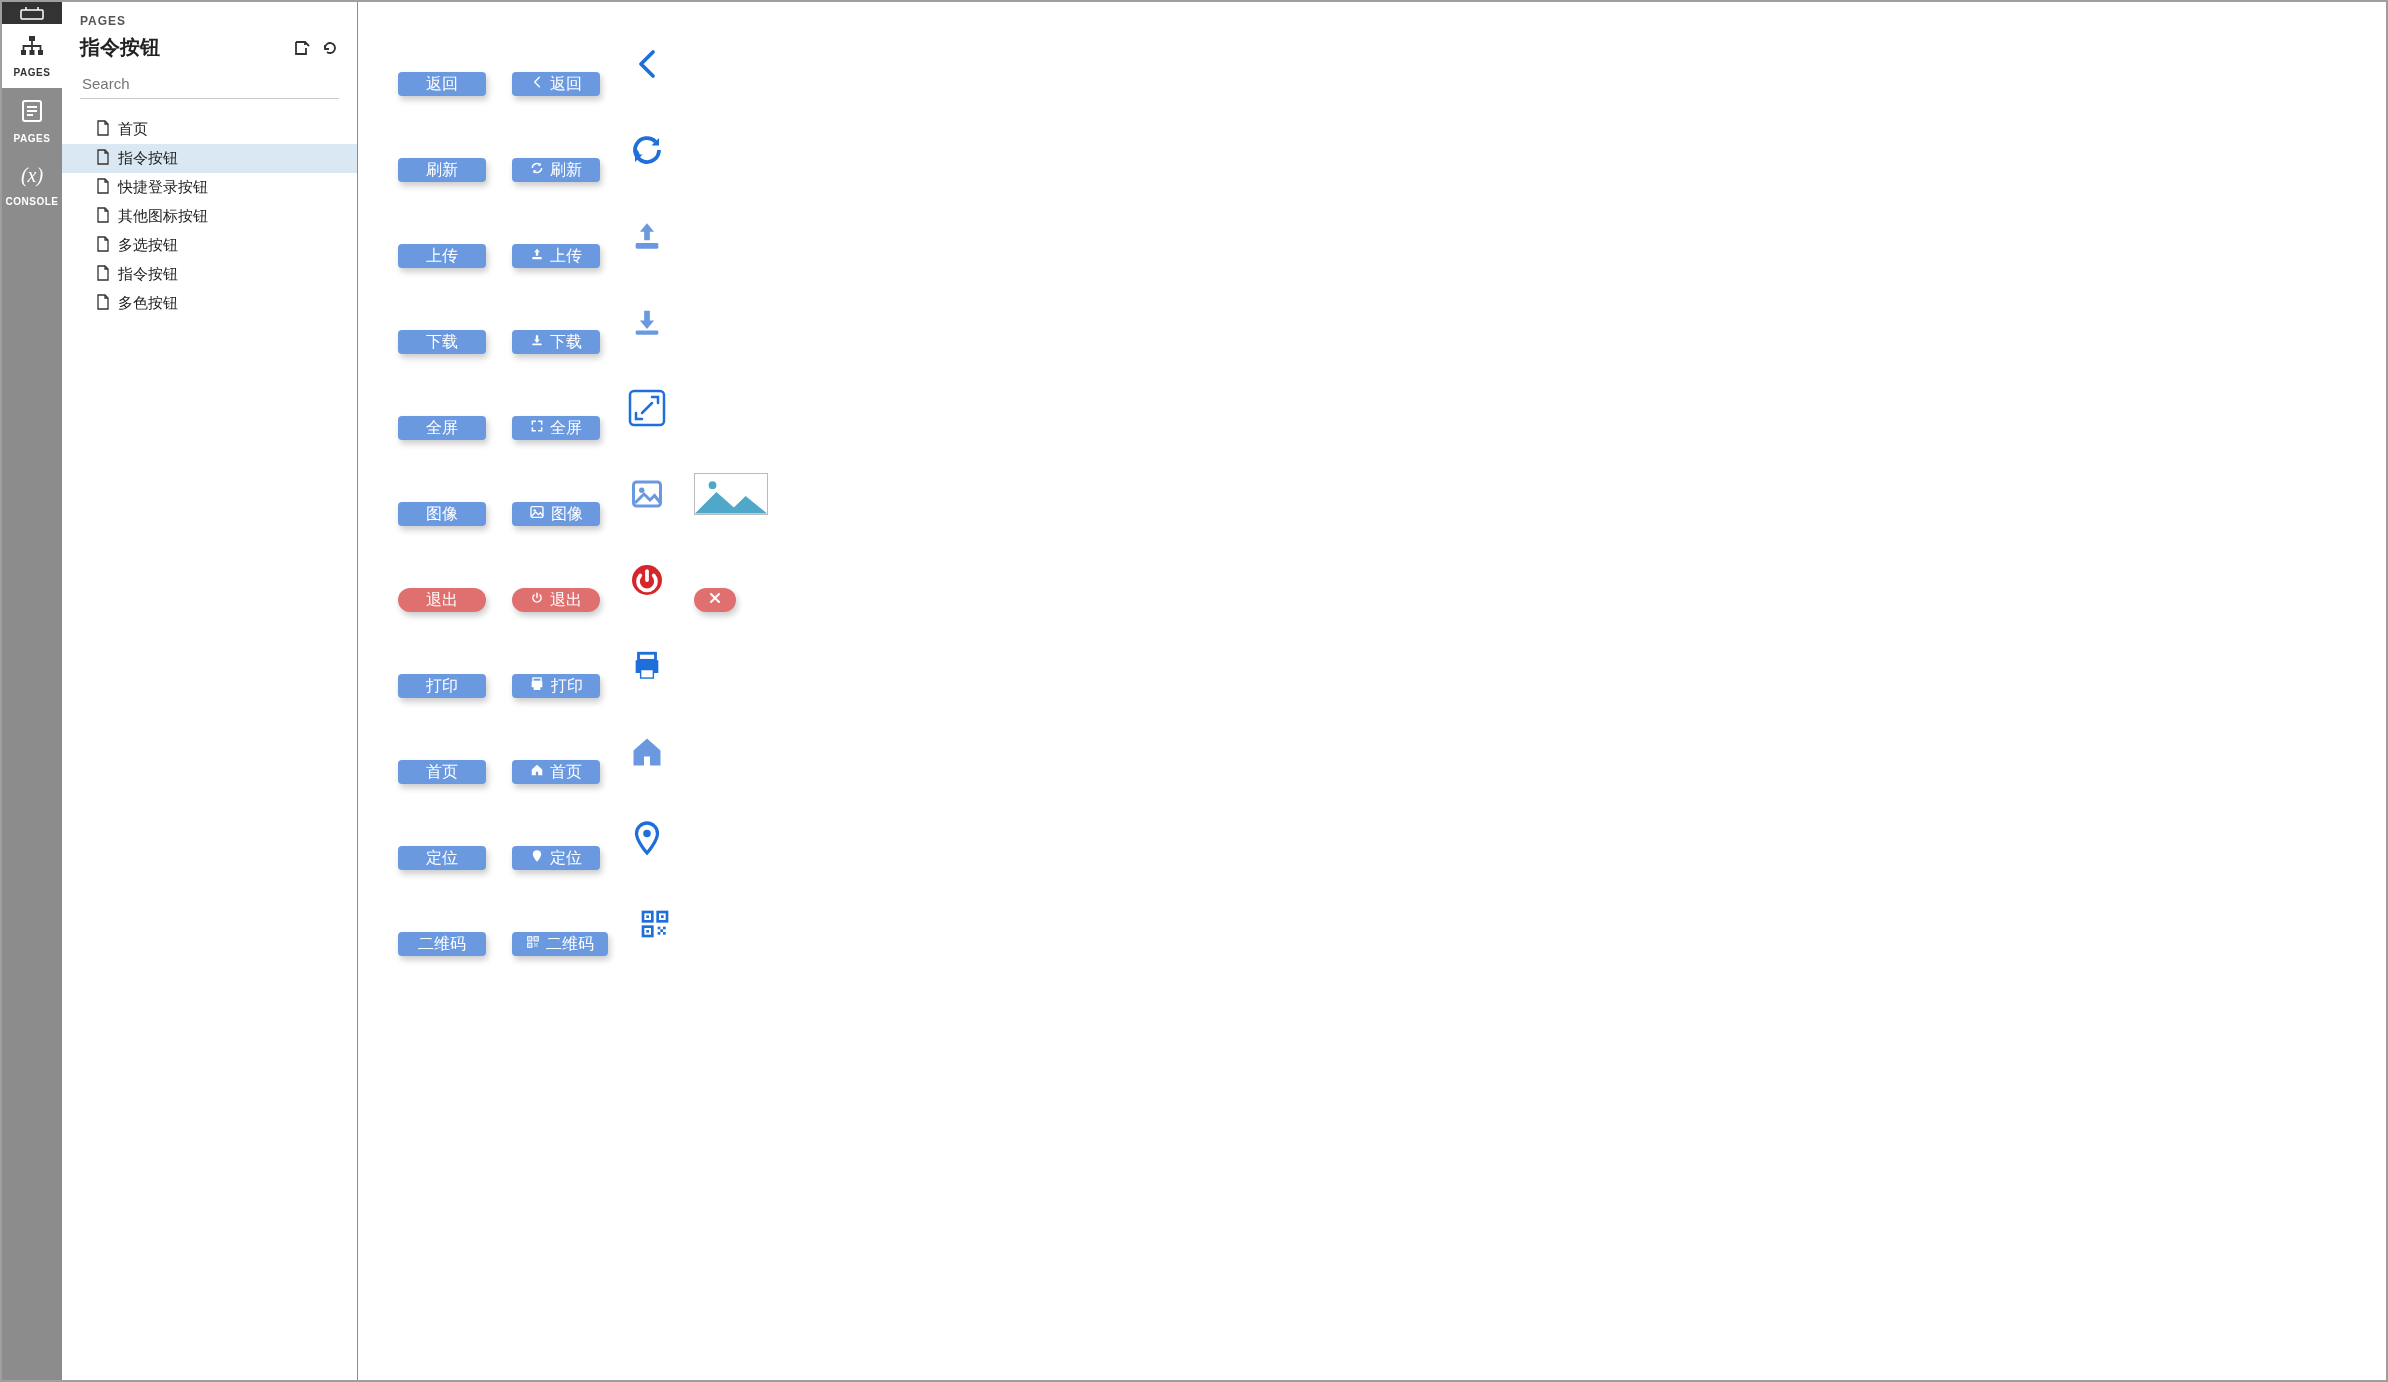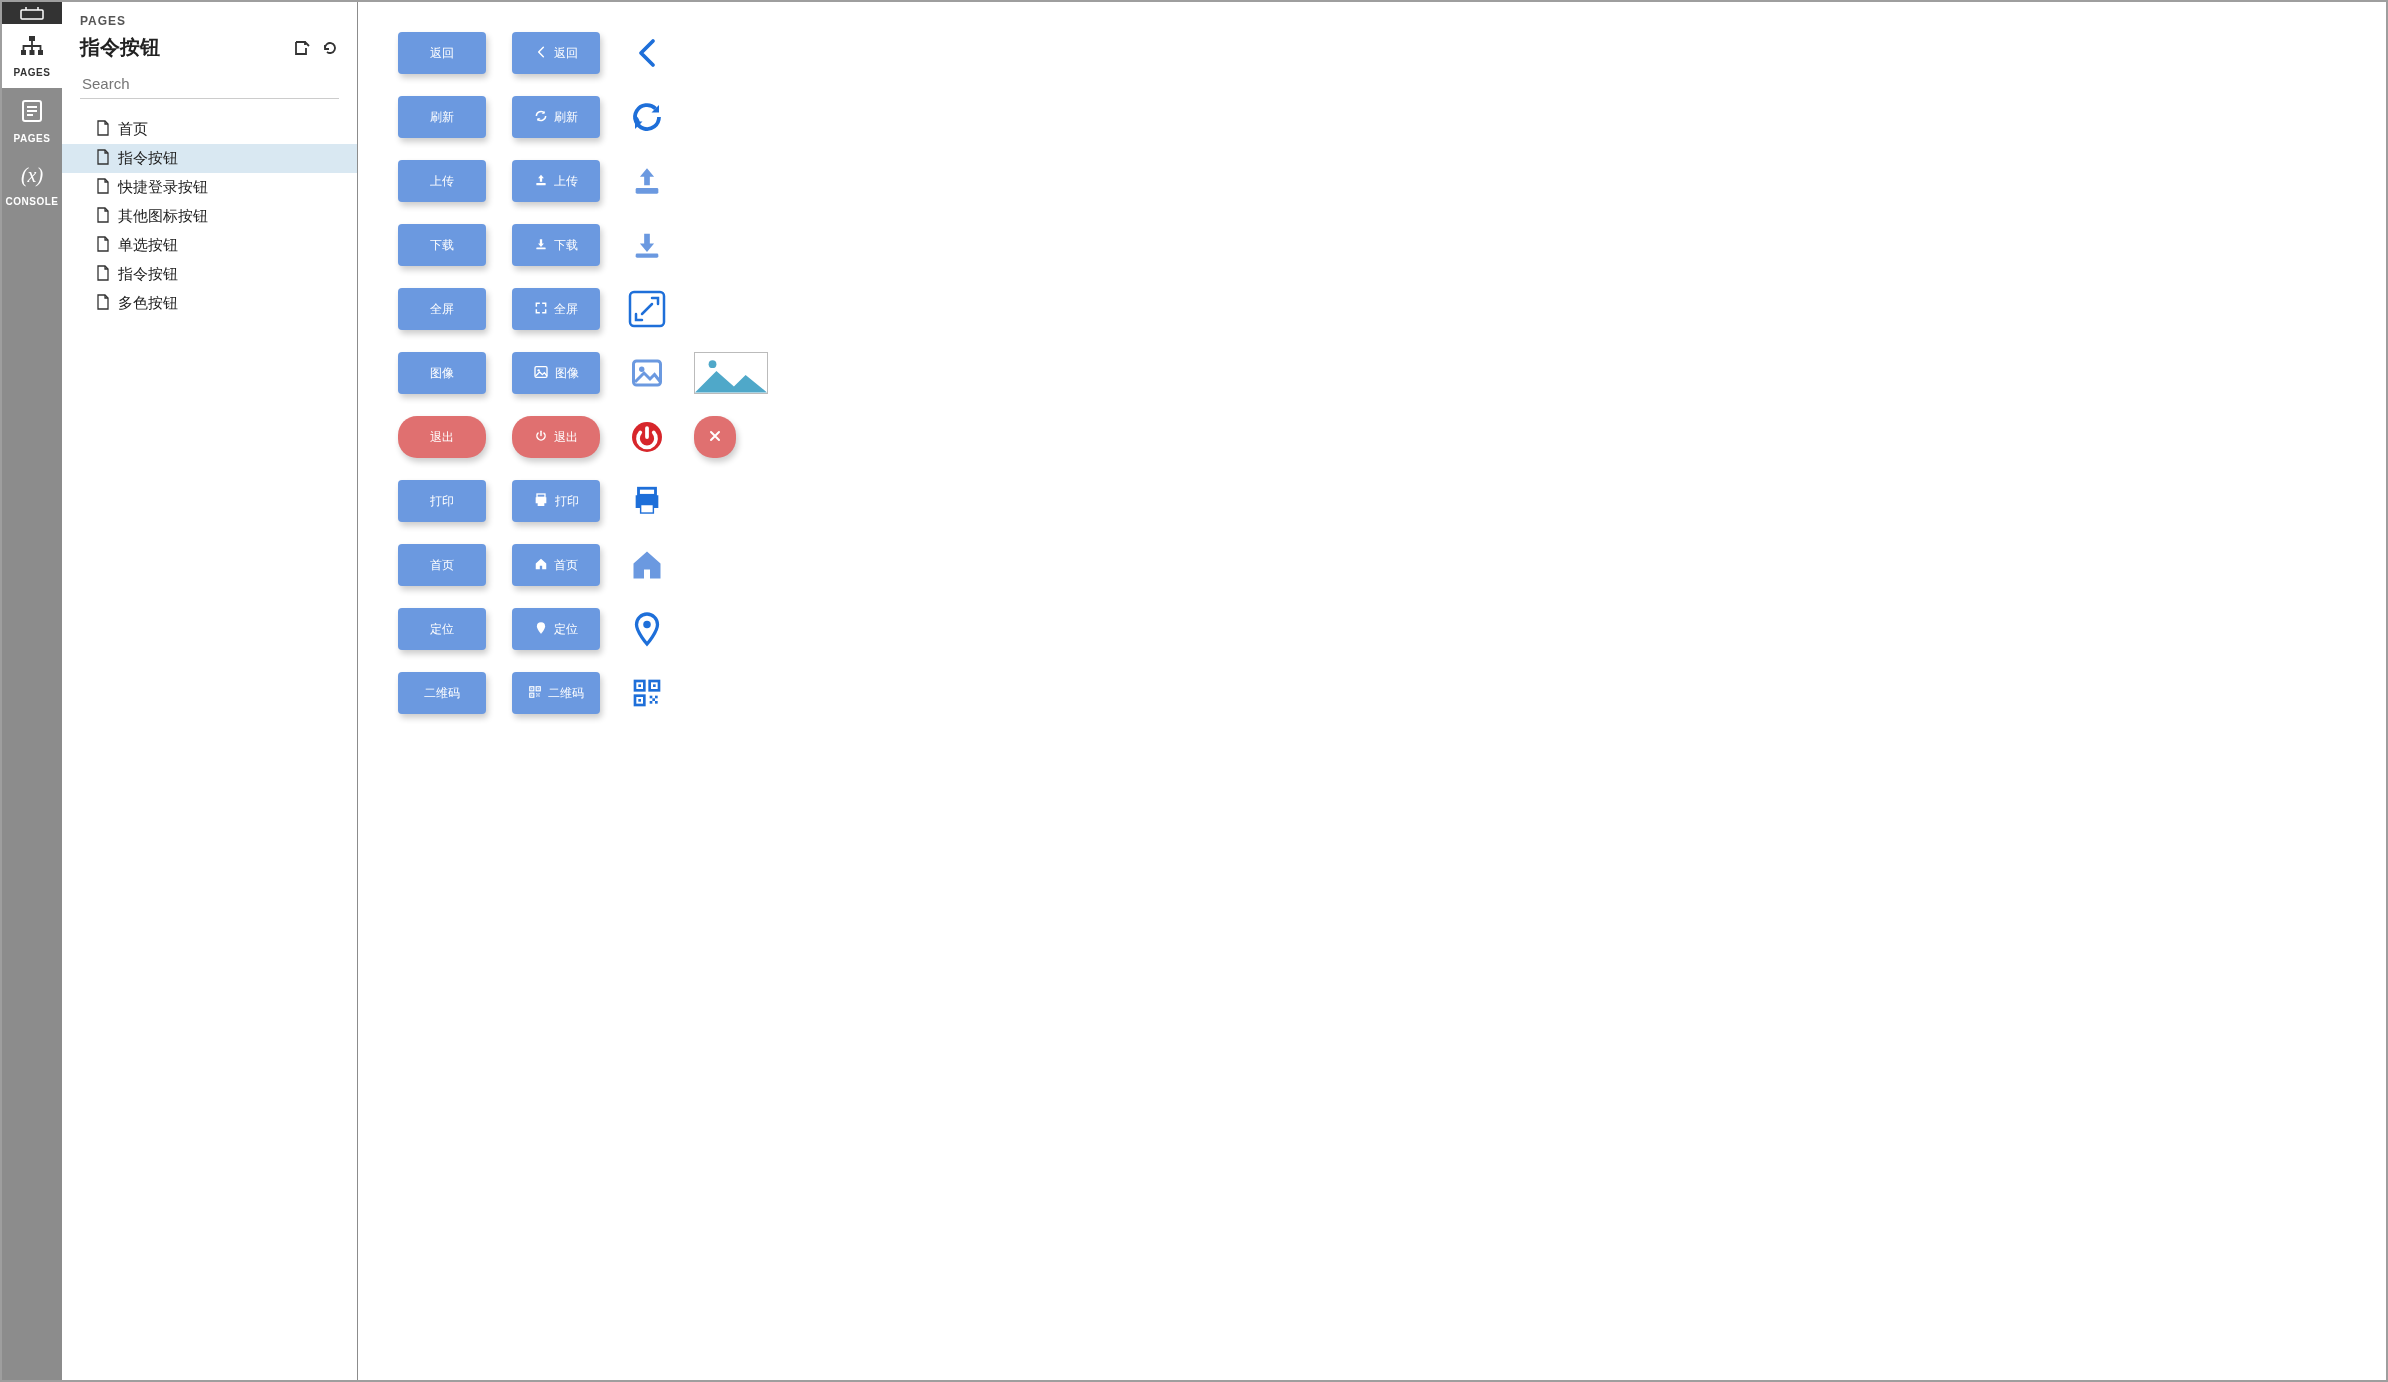--- a/index.html
+++ b/index.html
@@ -113,34 +113,35 @@
     overflow: auto;
   }
   .row {
     display:flex;
     align-items:center;
     gap: 26px;
     margin-bottom: 22px;
   }
   .btn {
     min-width: 88px;
-    height: 42px;
+    height: 24px;
     border: none;
     border-radius: 4px;
     background: #6b99e0;
     color: #fff;
-    font-size: 12px;
+    font-size: 16px;
     font-weight: 500;
     cursor: pointer;
     display:inline-flex;
     align-items:center;
     justify-content:center;
     gap: 6px;
     box-shadow: 2px 4px 6px rgba(0,0,0,0.2);
     padding: 0 14px;
+    margin-top: 40px;
   }
   .btn.red { background: #e07070; border-radius: 19px; }
   .btn.square { min-width: 42px; width:42px; padding:0; }
   .icon-only {
     width: 42px; height:42px;
     display:inline-flex; align-items:center; justify-content:center;
   }
   .img-placeholder {
     width: 74px; height: 42px;
     border: 1px solid #bbb;
@@ -237,21 +238,21 @@
               <path d="M2 1 H9 L12 4 V15 H2 Z" fill="none" stroke="#333" stroke-width="1.3"></path>
               <path d="M9 1 V4 H12" fill="none" stroke="#333" stroke-width="1.3"></path>
             </svg></span>
           <span>其他图标按钮</span>
         </div>
         <div class="page-item">
           <span><svg class="doc-icon" width="14" height="16" viewBox="0 0 14 16">
               <path d="M2 1 H9 L12 4 V15 H2 Z" fill="none" stroke="#333" stroke-width="1.3"></path>
               <path d="M9 1 V4 H12" fill="none" stroke="#333" stroke-width="1.3"></path>
             </svg></span>
-          <span>单选按钮</span>
+          <span>多选按钮</span>
         </div>
         <div class="page-item">
           <span><svg class="doc-icon" width="14" height="16" viewBox="0 0 14 16">
               <path d="M2 1 H9 L12 4 V15 H2 Z" fill="none" stroke="#333" stroke-width="1.3"></path>
               <path d="M9 1 V4 H12" fill="none" stroke="#333" stroke-width="1.3"></path>
             </svg></span>
           <span>指令按钮</span>
         </div>
         <div class="page-item">
           <span><svg class="doc-icon" width="14" height="16" viewBox="0 0 14 16">

